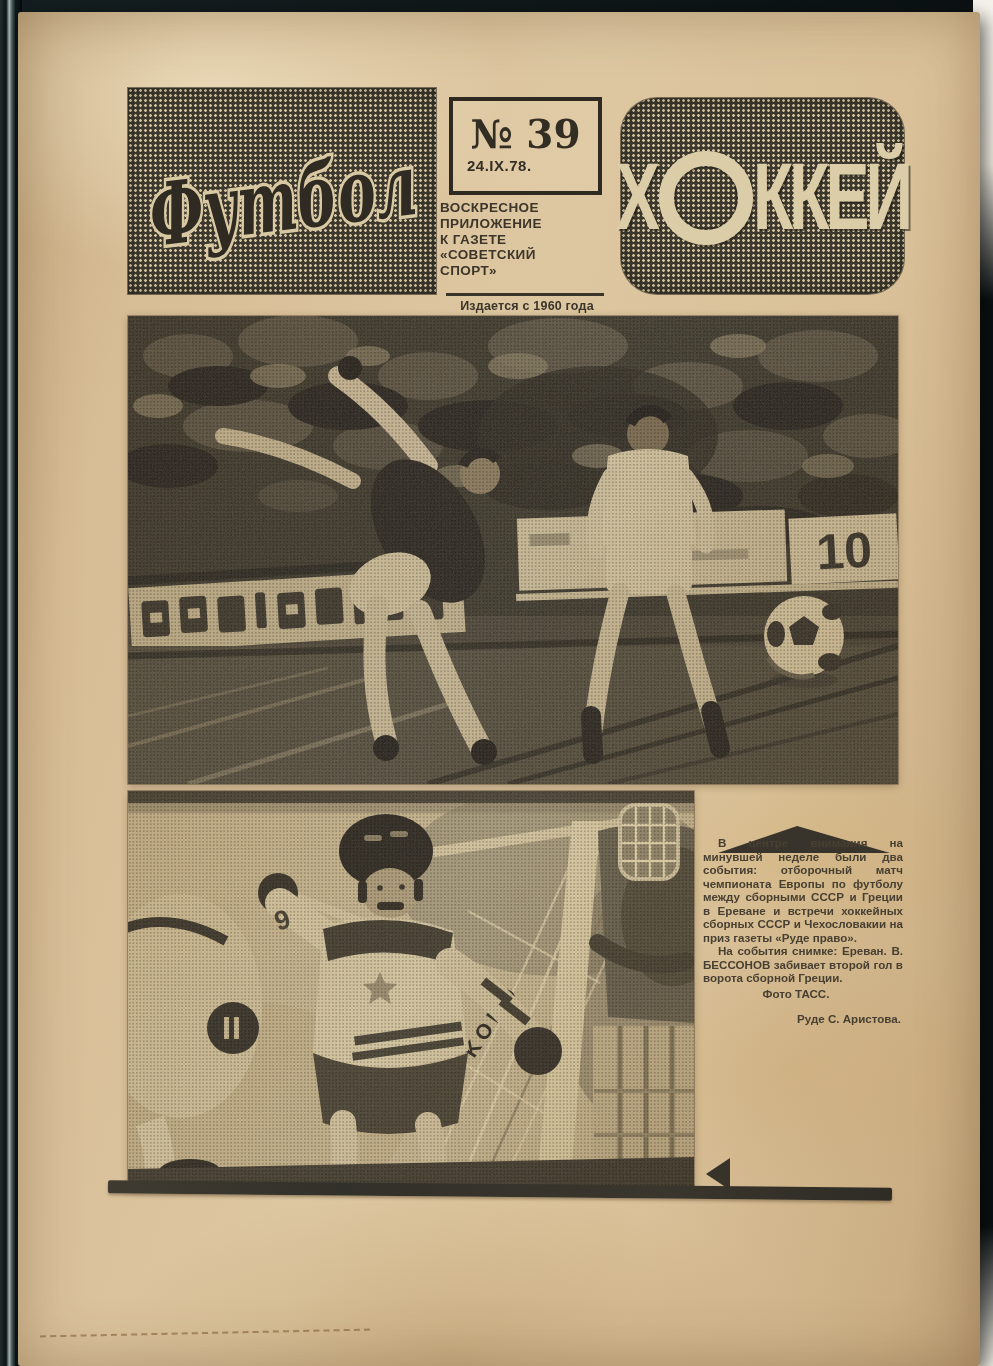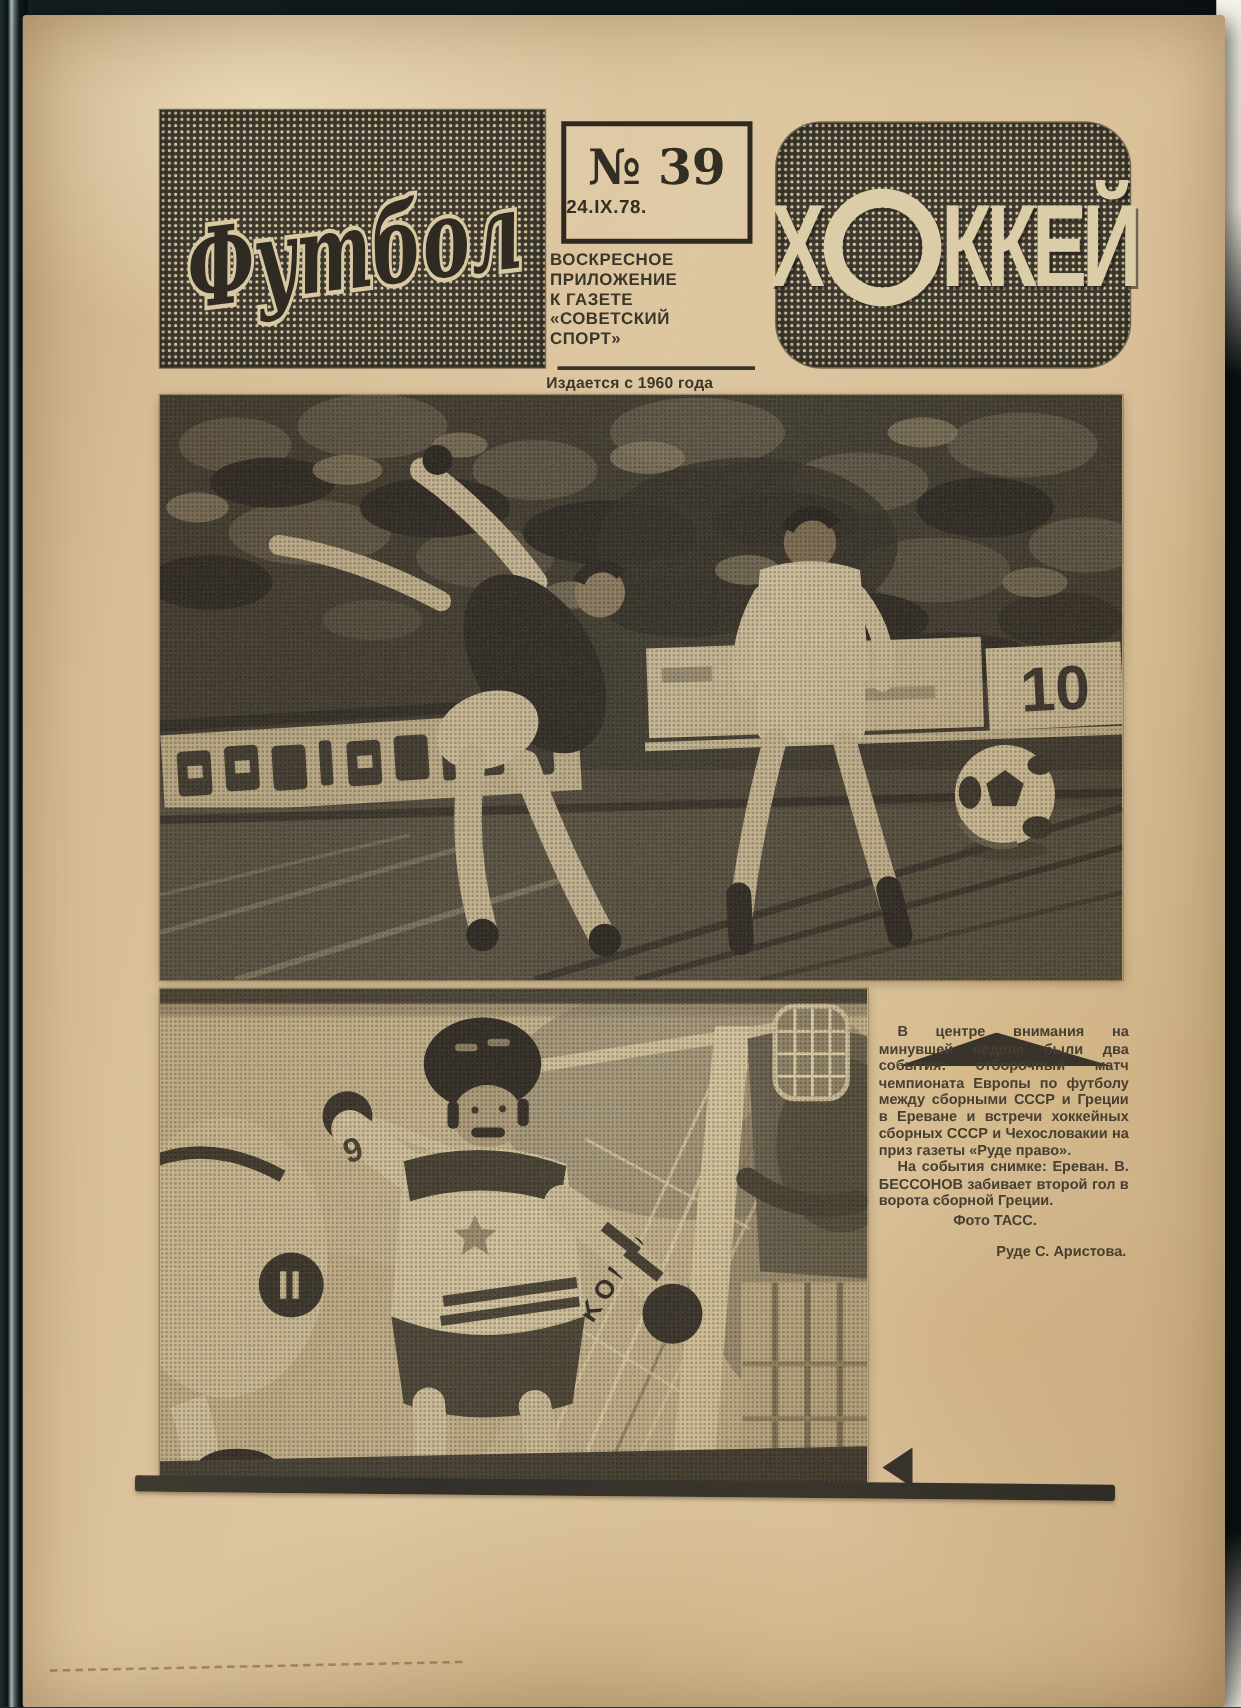--- a/index.html
+++ b/index.html
@@ -35,41 +35,41 @@
   .hockey-word{display:flex;align-items:center;color:#dbcda7;font-weight:bold;
     font-size:66px;letter-spacing:-4px;line-height:1;}
   .hk-letters{display:inline-block;transform:scaleY(1.42);
     text-shadow:2px 2px 0 rgba(30,26,20,.55);}
   .hk-ring{width:64px;height:64px;border:15px solid #dbcda7;border-radius:50%;
     margin:4px 0 0 3px;box-shadow:2px 2px 0 rgba(30,26,20,.45), inset 0 0 0 2px rgba(30,26,20,.35);}
   .issue-box{position:absolute;left:449px;top:97px;width:145px;height:90px;
     border:4px solid #2e2a22;background:rgba(230,215,180,.25);}
   .issue-number{font-family:"DejaVu Serif",serif;font-weight:bold;font-size:39px;
     color:#332e24;text-align:center;margin-top:12px;line-height:1.1;}
-  .issue-date{font-weight:bold;font-size:15px;color:#332e24;margin-top:1px;letter-spacing:.5px;}
+  .issue-date{font-weight:bold;font-size:15px;color:#332e24;padding-left:14px;margin-top:1px;letter-spacing:.5px;}
   .subtitle{position:absolute;left:440px;top:200px;width:174px;text-align:left;
     font-weight:bold;font-size:13.5px;line-height:15.8px;color:#3c362a;
     white-space:pre-line;letter-spacing:.4px;}
   .founded-rule{position:absolute;left:446px;top:293px;width:158px;height:2.5px;background:#3a342a;}
-  .founded{position:absolute;left:437px;top:299px;width:180px;text-align:left;
+  .founded{position:absolute;left:437px;top:299px;width:180px;text-align:center;
     font-weight:bold;font-size:12.5px;color:#3b352a;letter-spacing:.2px;}
   
   .photo{position:absolute;overflow:hidden;box-shadow:0 0 0 1px rgba(60,50,35,.35), 0 2px 8px rgba(60,40,15,.3);}
   .photo-top{left:128px;top:316px;width:770px;height:468px;}
   .photo-bottom{left:128px;top:791px;width:566px;height:399px;}
   .photo svg{display:block;}
   .halftone-overlay{position:absolute;inset:0;pointer-events:none;opacity:.5;
     background-image:radial-gradient(rgba(40,34,24,.5) .9px, rgba(40,34,24,0) 1.35px);
     background-size:3.5px 3.5px;mix-blend-mode:multiply;}
   .sepia-wash{position:absolute;inset:0;pointer-events:none;mix-blend-mode:multiply;
     background:linear-gradient(120deg, rgba(214,186,140,.35), rgba(214,186,140,.12) 50%, rgba(190,160,110,.35));}
   
   .arrow-up{position:absolute;left:718px;top:826px;width:172px;height:27px;background:#39342b;
     clip-path:polygon(46% 0, 100% 100%, 0 100%);}
-  .article{position:absolute;left:703px;top:819px;width:200px;color:#473f31;
+  .article{position:absolute;left:703px;top:836px;width:200px;color:#473f31;
     font-size:11.6px;line-height:13.5px;font-weight:bold;text-align:justify;}
   .article p{margin:0;text-indent:15px;}
   .credit{text-align:right;text-indent:0 !important;}
   .credit-top{padding-right:14px;margin-top:2px !important;margin-bottom:12px !important;text-align:center;}
   .credit-bottom{padding-right:2px;margin-top:1px !important;}
   .arrow-left{position:absolute;left:706px;top:1158px;width:0;height:0;
     border-top:16px solid transparent;border-bottom:16px solid transparent;
     border-right:24px solid #37322a;}
   .black-bar{position:absolute;left:108px;top:1184px;width:784px;height:13px;
     background:linear-gradient(90deg,#403b31,#32302a 30%,#3a362d 70%,#2f2c26);

